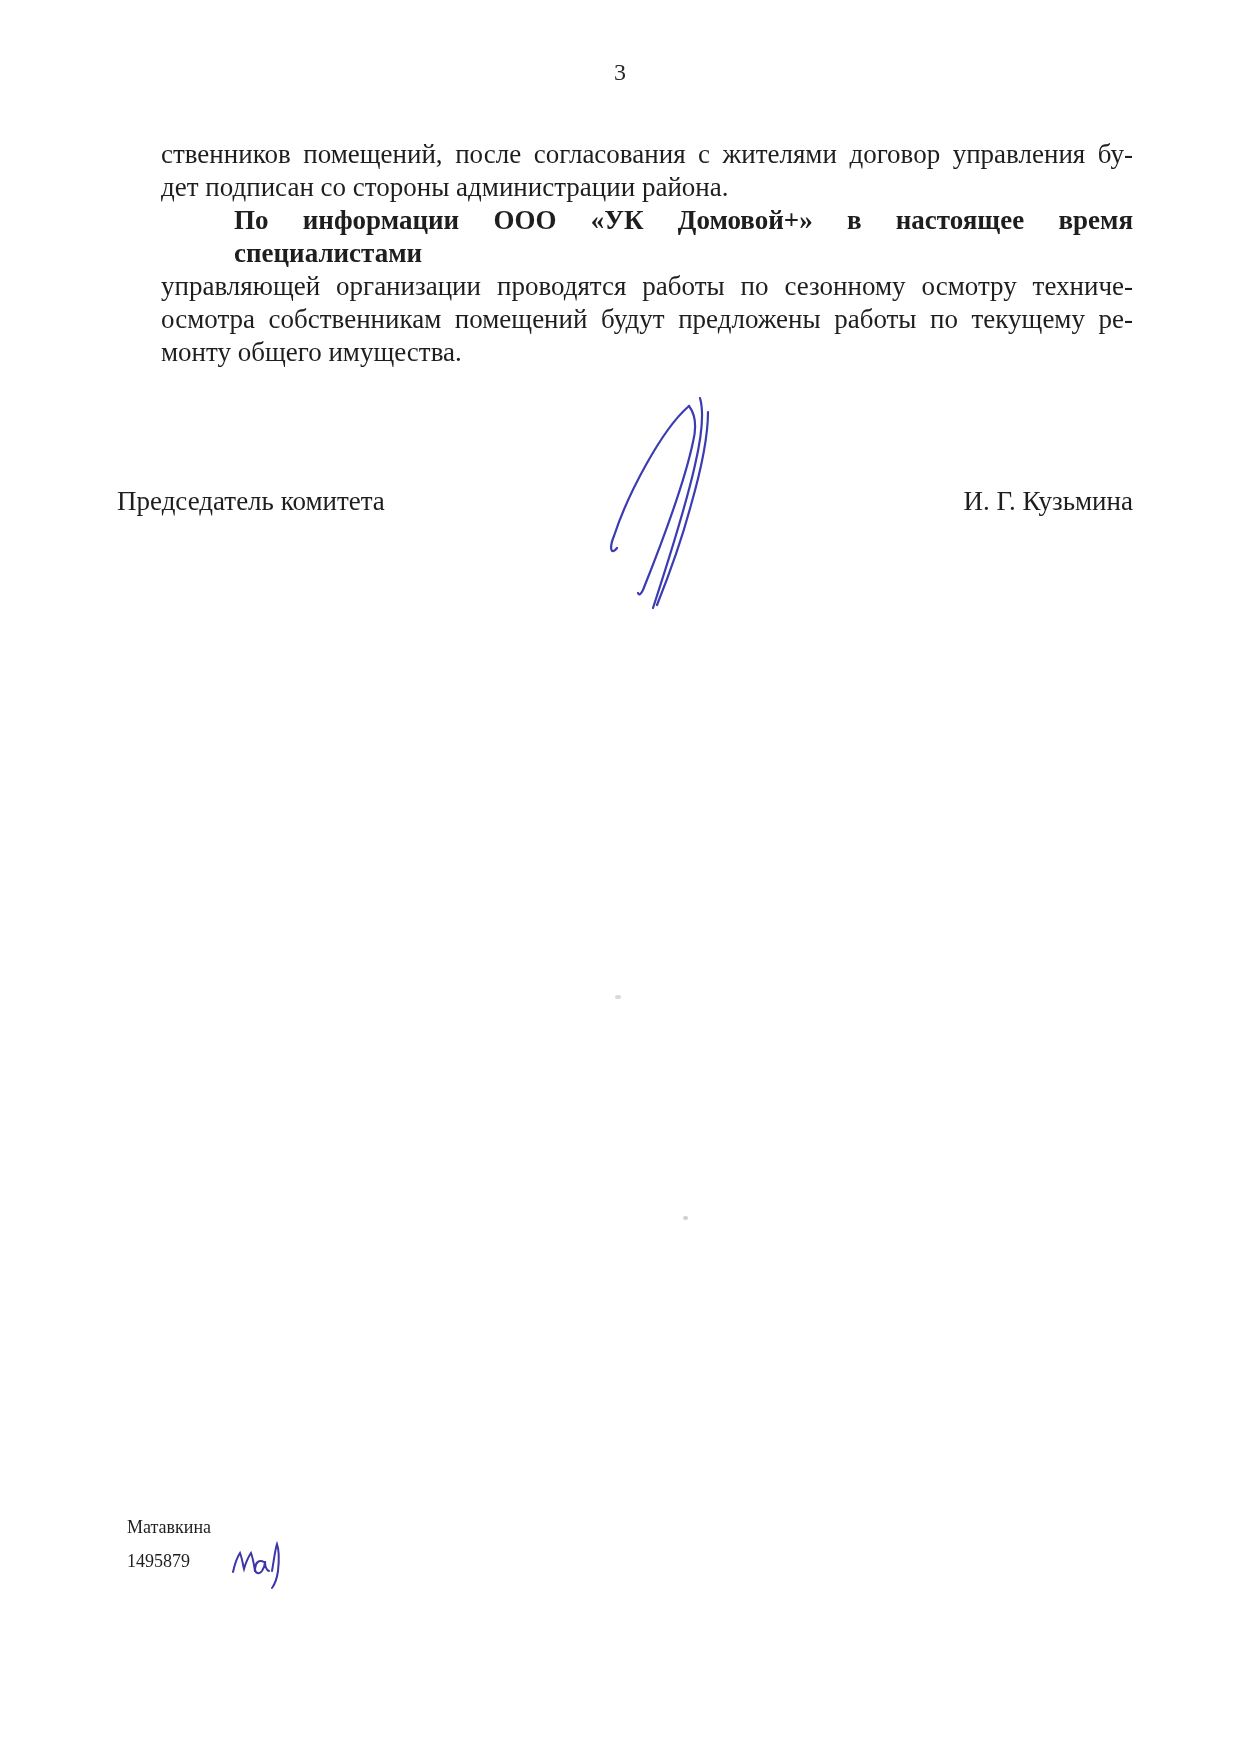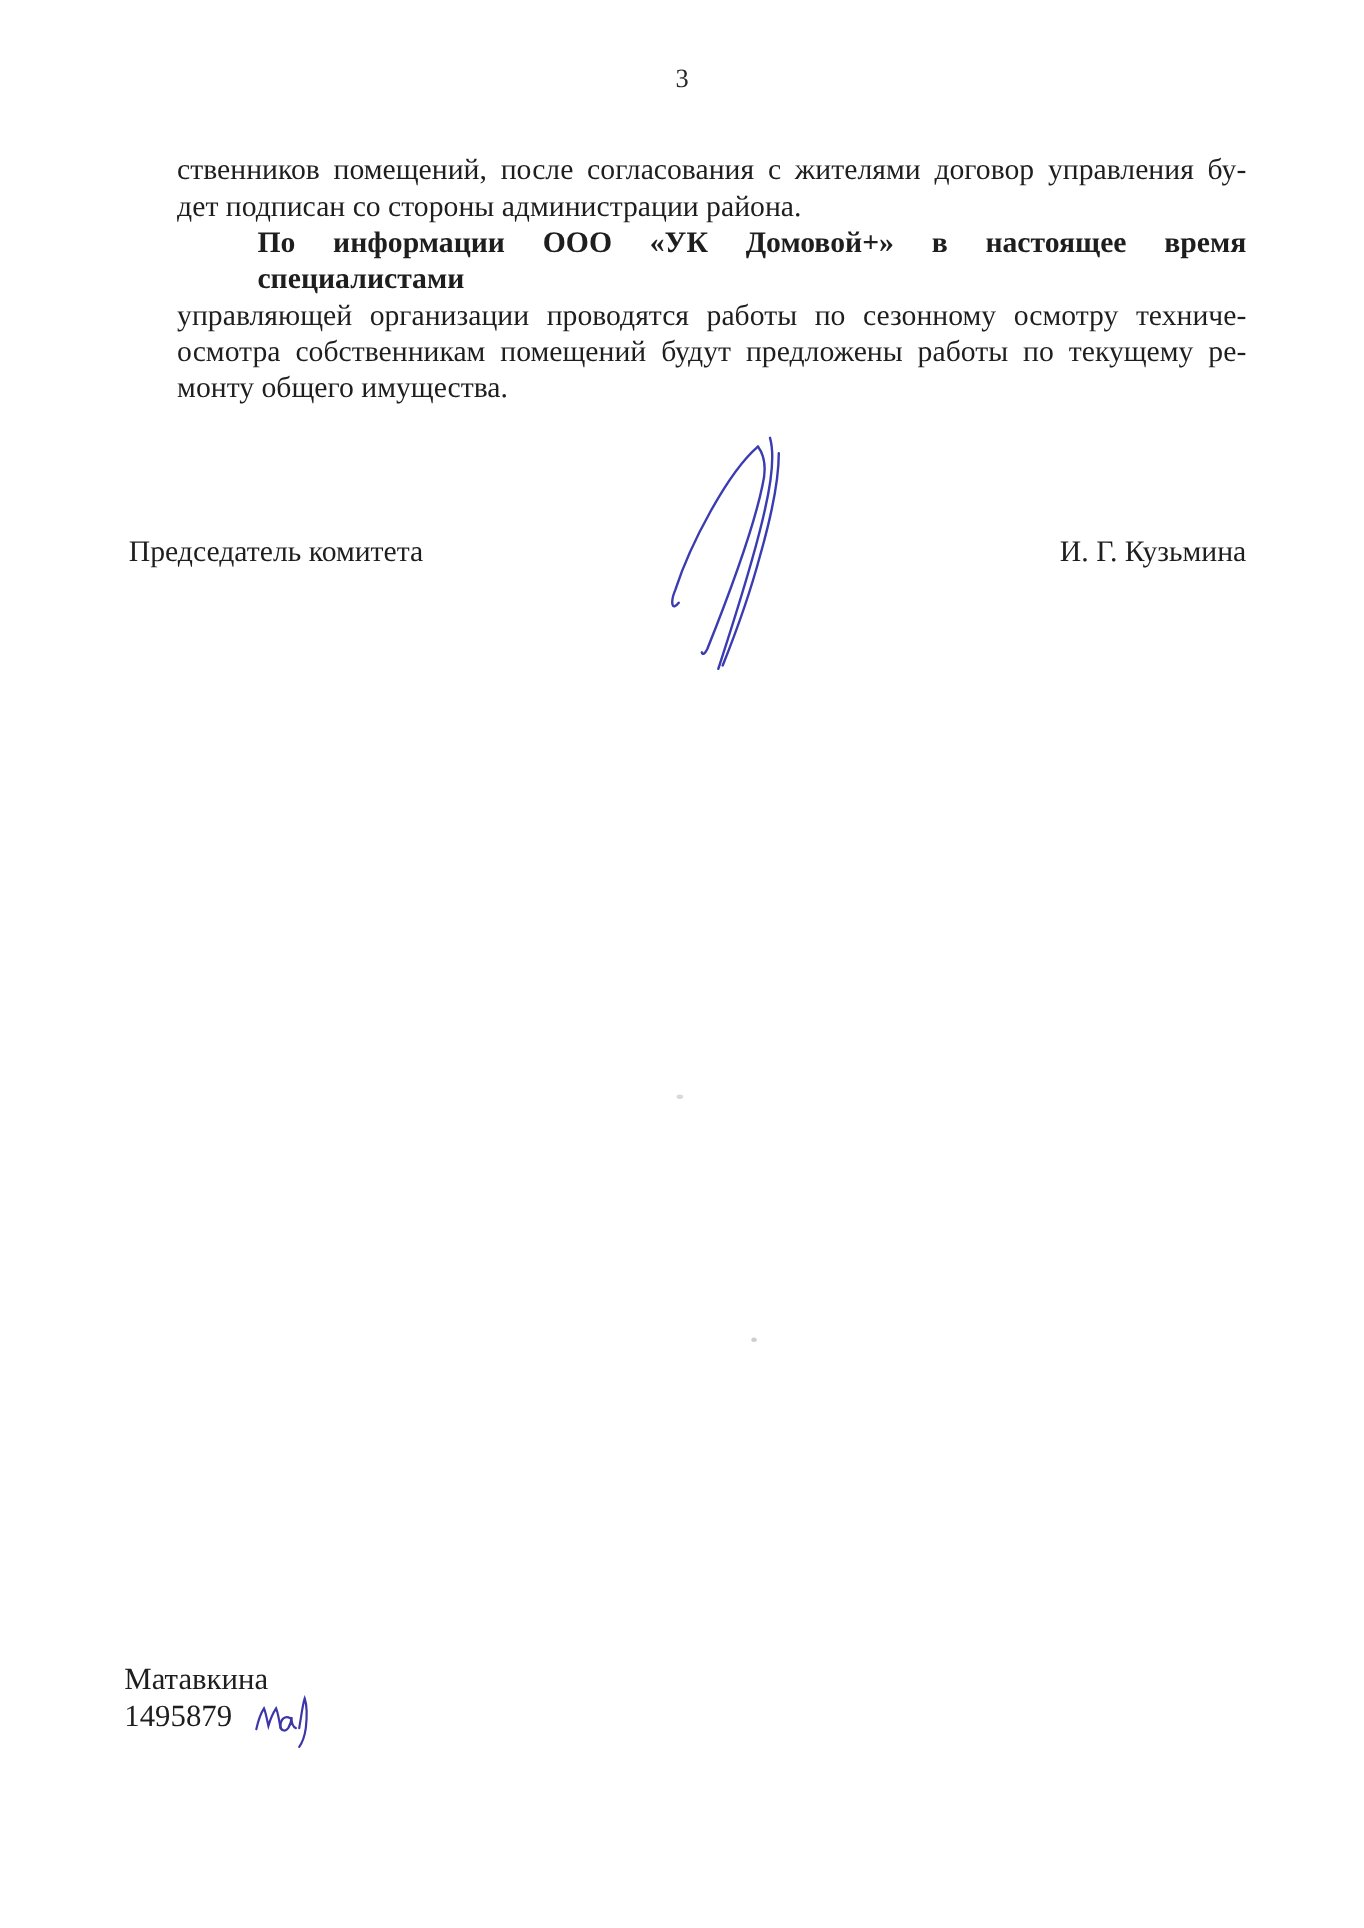--- a/index.html
+++ b/index.html
@@ -60,23 +60,23 @@
   }
   .signature-ink {
     position: absolute;
     left: 605px;
     top: 390px;
     width: 115px;
     height: 225px;
   }
   .footer {
     position: absolute;
-    left: 113px;
+    left: 127px;
     top: 1510px;
-    font-size: 28px;
+    font-size: 18px;
     line-height: 34px;
   }
   .initials-ink {
     position: absolute;
     left: 230px;
     top: 1540px;
     width: 55px;
     height: 52px;
   }
   .speck {

